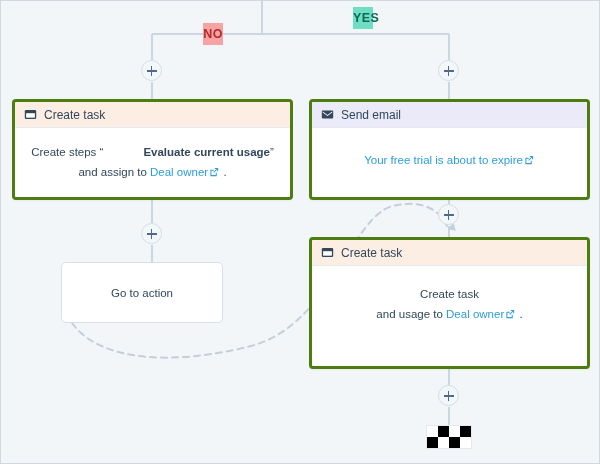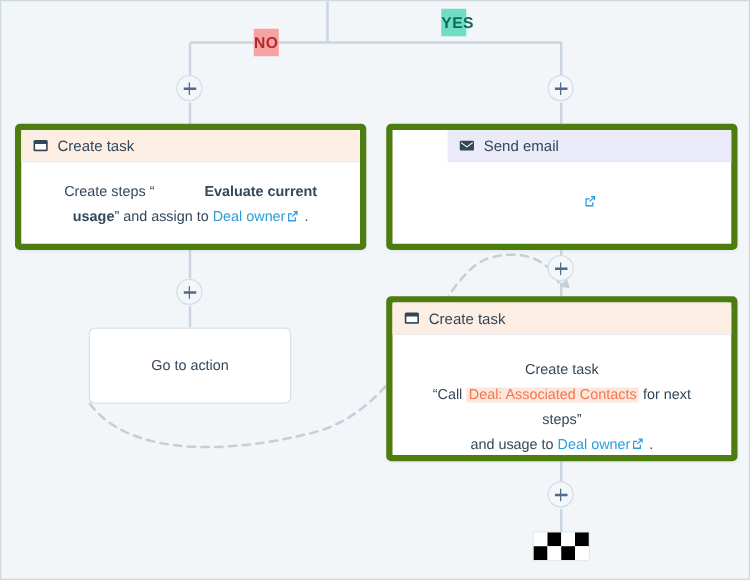--- a/index.html
+++ b/index.html
@@ -78,21 +78,21 @@
     left: 8.7px;
     top: 4.7px;
     width: 1.6px;
     height: 10px;
   }
 
   
   .card {
     position: absolute;
     background: #ffffff;
-    border: 5px solid #4d7c0f;
+    border: 3px solid #4d7c0f;
     border-radius: 4px;
     box-sizing: border-box;
     box-shadow: 0 1px 2px rgba(60,80,110,0.06);
   }
   .card-header {
     height: 26px;
     display: flex;
     align-items: center;
     padding: 0 9px;
     box-sizing: border-box;
@@ -219,53 +219,50 @@
       <span class="card-header-title">Create task</span>
     </div>
     <div class="card-body">
       <span>Create steps “</span><span class="strong">Evaluate current usage</span><span>” and assign to </span><a class="link" href="#">Deal owner</a><svg class="ext-icon" width="10" height="10" viewBox="0 0 16 16">
         <path d="M2.2 4.2h5.4v1.6H3.8v7.0h7.0V9.2h1.6v5.4H2.2z" fill="#2d9ddb"></path>
         <path d="M9.3 1.4h5.3v5.3h-1.6V4.1l-5.0 5.0-1.1-1.1 5.0-5.0H9.3z" fill="#2d9ddb"></path>
       </svg><span> .</span>
     </div>
   </div>
 
-  <div class="card" style="left:308px; top:98px; width:281px; height:101px;padding-left:44px;">
+  <div class="card" style="left:308px; top:98px; width:281px; height:101px;">
     <div class="card-header email">
       <svg class="card-icon" viewBox="0 0 16 16">
         <rect x="1" y="3.2" width="14" height="9.6" rx="1" fill="#33475b"></rect>
         <path d="M2.2 4.4 L8 8.6 L13.8 4.4 L13.8 5.6 L8 9.9 L2.2 5.6 Z" fill="#ffffff"></path>
       </svg>
       <span class="card-header-title">Send email</span>
     </div>
     <div class="card-body" style="padding-top:22px;">
-      <svg class="ext-icon" width="10" height="10" viewBox="0 0 16 16">
+      <a class="link" href="#">Your free trial is about to expire</a><svg class="ext-icon" width="10" height="10" viewBox="0 0 16 16">
         <path d="M2.2 4.2h5.4v1.6H3.8v7.0h7.0V9.2h1.6v5.4H2.2z" fill="#2d9ddb"></path>
         <path d="M9.3 1.4h5.3v5.3h-1.6V4.1l-5.0 5.0-1.1-1.1 5.0-5.0H9.3z" fill="#2d9ddb"></path>
       </svg>
     </div>
   </div>
 
-  <div class="goto-box" style="left:70px; top:261px; width:162px; height:61px;">
+  <div class="goto-box" style="left:60px; top:261px; width:162px; height:61px;">
     <span>Go to action</span>
   </div>
 
   <div class="card" style="left:308px; top:236px; width:281px; height:132px;">
     <div class="card-header task">
       <svg class="card-icon" viewBox="0 0 16 16">
         <rect x="1" y="2.5" width="14" height="11" rx="1.5" fill="#33475b"></rect>
         <rect x="2.6" y="6.4" width="10.8" height="5.5" fill="#ffffff"></rect>
       </svg>
       <span class="card-header-title">Create task</span>
     </div>
     <div class="card-body" style="padding-top:18px;">
       <div>Create task</div>
-      <div>
-        <span>“Call </span><span class="token">Deal: Associated Contacts</span><span> for next steps”</span>
-      </div>
       <div>
         <span>and usage to </span><a class="link" href="#">Deal owner</a><svg class="ext-icon" width="10" height="10" viewBox="0 0 16 16">
           <path d="M2.2 4.2h5.4v1.6H3.8v7.0h7.0V9.2h1.6v5.4H2.2z" fill="#2d9ddb"></path>
           <path d="M9.3 1.4h5.3v5.3h-1.6V4.1l-5.0 5.0-1.1-1.1 5.0-5.0H9.3z" fill="#2d9ddb"></path>
         </svg><span> .</span>
       </div>
     </div>
   </div>
 
   <div class="flag" style="left:426px; top:425px;">

